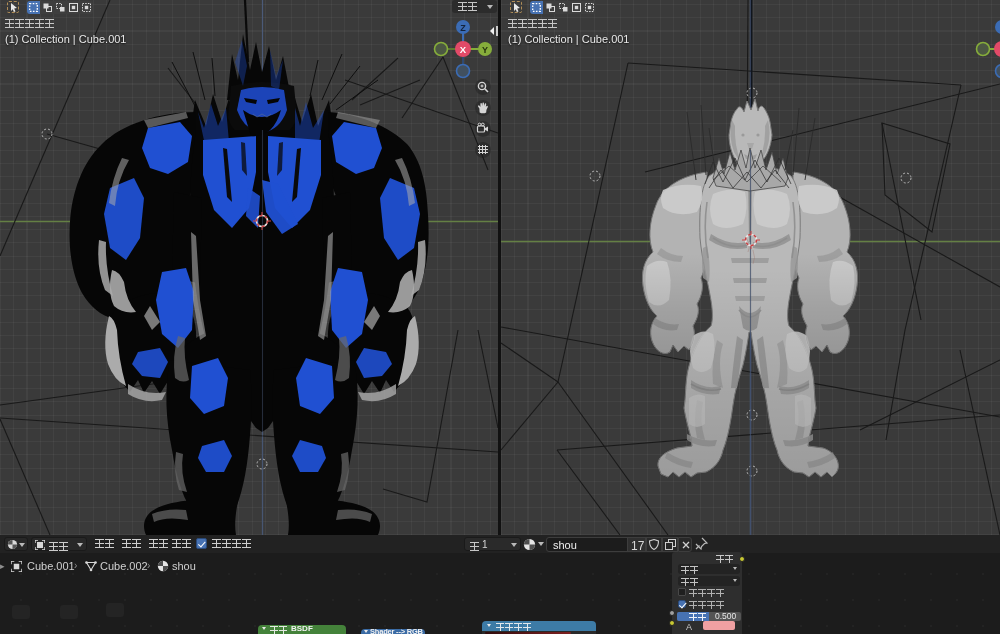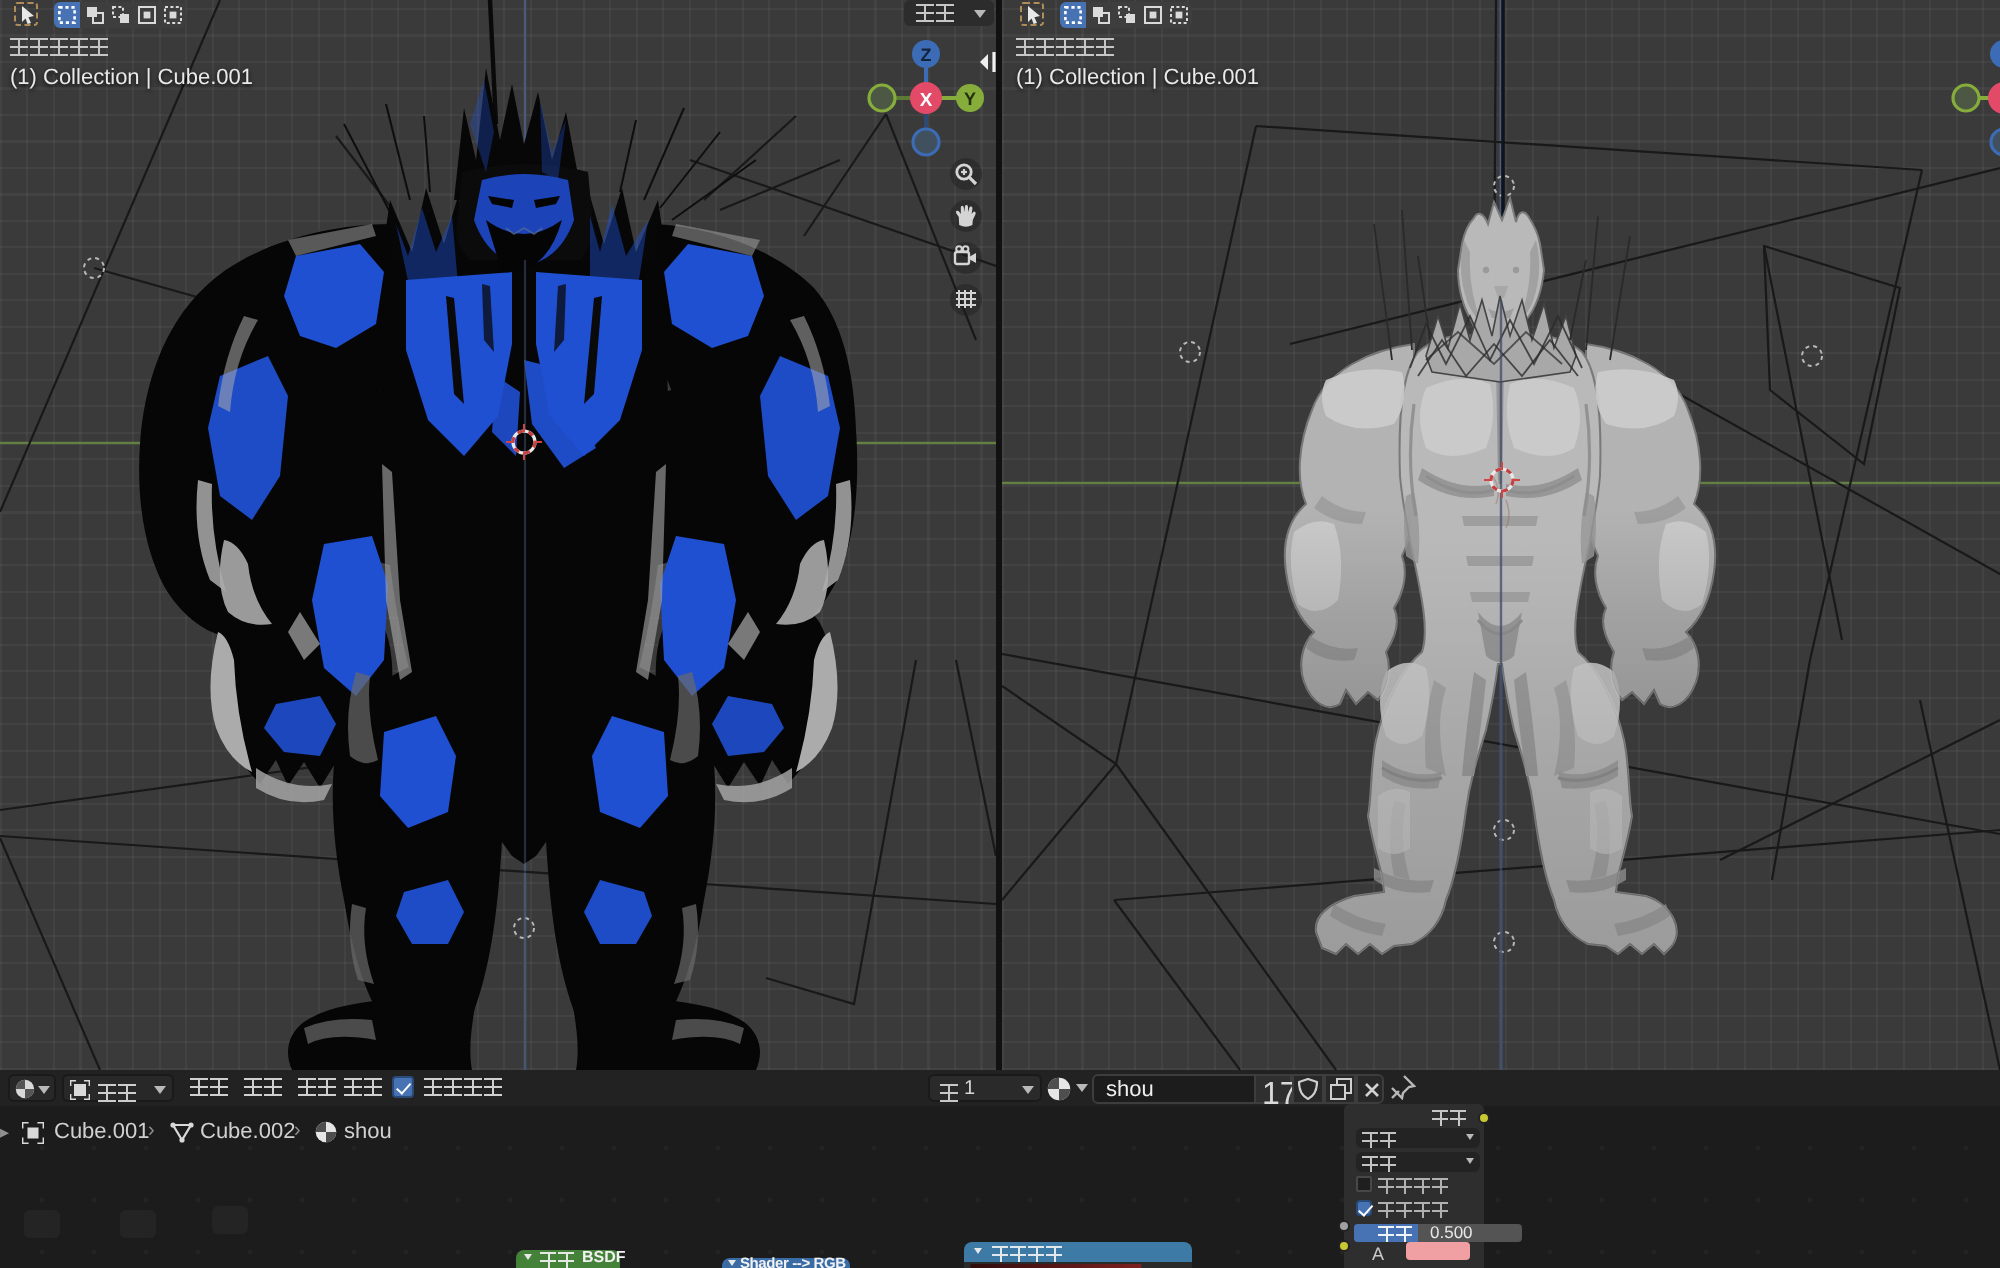--- a/index.html
+++ b/index.html
@@ -575,21 +575,21 @@
       <circle cx="6.5" cy="6.5" r="5.6" fill="#e6e6e6"></circle>
       <path d="M6.5,0.9 A5.6,5.6 0 0 0 0.9,6.5 L6.5,6.5 Z" fill="#4e4e4e"></path>
       <path d="M6.5,12.1 A5.6,5.6 0 0 0 12.1,6.5 L6.5,6.5 Z" fill="#4e4e4e"></path>
     </svg>
     <span class="caret" style="position:absolute;right:0;top:5px"></span>
   </div>
   <div style="position:absolute;left:546px;top:1.5px;width:100px;height:15px;background:#1c1c1c;border:1px solid #3d3d3d;border-radius:3px 0 0 3px;">
     <span style="position:absolute;left:6px;top:1px;color:#efefef;font-size:11px;">shou</span>
   </div>
   <div style="position:absolute;left:627px;top:1.5px;width:19px;height:15px;background:#2f2f2f;border:1px solid #3d3d3d;">
-    <span style="position:absolute;left:3px;top:1px;color:#d9d9d9;font-size:16px;">17</span>
+    <span style="position:absolute;left:3px;top:1px;color:#d9d9d9;font-size:12px;">17</span>
   </div>
   <div style="position:absolute;left:646px;top:1.5px;width:16px;height:15px;background:#282828;border:1px solid #3d3d3d;">
     <svg width="10" height="11" style="position:absolute;left:2px;top:1px" viewBox="0 0 10 11">
         <path d="M5,0.5 L9.5,2 C9.5,6 8,9 5,10.5 C2,9 0.5,6 0.5,2 Z" fill="none" stroke="#cfcfcf" stroke-width="1.1"></path>
       </svg>
   </div>
   <div style="position:absolute;left:662px;top:1.5px;width:16px;height:15px;background:#282828;border:1px solid #3d3d3d;">
     <svg width="11" height="11" style="position:absolute;left:2px;top:1.5px" viewBox="0 0 11 11">
       <rect x="3.5" y="0.5" width="7" height="7" fill="none" stroke="#cfcfcf"></rect>
       <rect x="0.5" y="3.5" width="7" height="7" fill="#282828" stroke="#cfcfcf"></rect>
@@ -625,21 +625,21 @@
   </svg>
   <span style="position:absolute;left:100px;top:7px;color:#d0d0d0;font-size:11px;">Cube.002</span>
   <span style="position:absolute;left:147px;top:7px;color:#8f8f8f;font-size:10px;">›</span>
   <svg width="12" height="12" style="position:absolute;left:157px;top:7px" viewBox="0 0 13 13">
     <circle cx="6.5" cy="6.5" r="5.6" fill="#e6e6e6"></circle>
     <path d="M6.5,0.9 A5.6,5.6 0 0 0 0.9,6.5 L6.5,6.5 Z" fill="#4e4e4e"></path>
     <path d="M6.5,12.1 A5.6,5.6 0 0 0 12.1,6.5 L6.5,6.5 Z" fill="#4e4e4e"></path>
   </svg>
   <span style="position:absolute;left:172px;top:7px;color:#d0d0d0;font-size:11px;">shou</span>
 
-  <div class="nodehdr" style="left:258px;top:72px;width:52px;height:9px;background:#44823a;">
+  <div class="nodehdr" style="left:258px;top:72px;width:88px;height:9px;background:#44823a;">
     <span style="position:absolute;left:4px;top:2px;width:0;height:0;border-left:2.5px solid transparent;border-right:2.5px solid transparent;border-top:3.5px solid #e8e8e8;"></span>
     <span class="lbl" style="position:absolute;left:12px;top:1px;">
         <span class="cjk sm"></span>
         <span class="cjk sm"></span>
       </span>
     <span style="position:absolute;left:33px;top:-1px;font-size:8px;font-weight:bold;">BSDF</span>
   </div>
   <div class="nodehdr" style="left:361px;top:76px;width:64px;height:5px;background:#3a6ba5;">
     <span style="position:absolute;left:3px;top:1px;width:0;height:0;border-left:2.5px solid transparent;border-right:2.5px solid transparent;border-top:3.5px solid #e8e8e8;"></span>
     <span style="position:absolute;left:9px;top:-2.5px;font-size:7.5px;letter-spacing:-0.2px;font-weight:bold;">Shader --&gt; RGB</span>
@@ -683,21 +683,21 @@
         <span class="cjk sm"></span>
         <span class="cjk sm"></span>
       </span>
     <span class="chk" style="left:6px;top:48px;width:8px;height:8px;"></span>
     <span class="lbl" style="position:absolute;left:17px;top:48.5px;color:#bdbdbd;">
         <span class="cjk sm"></span>
         <span class="cjk sm"></span>
         <span class="cjk sm"></span>
         <span class="cjk sm"></span>
       </span>
-    <div style="position:absolute;left:5px;top:60px;width:84px;height:9px;border-radius:2px;overflow:hidden;background:#545454;">
+    <div style="position:absolute;left:5px;top:60px;width:64px;height:9px;border-radius:2px;overflow:hidden;background:#545454;">
       <div style="position:absolute;left:0;top:0;width:32px;height:9px;background:#4772b3;"></div>
       <span class="lbl" style="position:absolute;left:12px;top:1px;">
           <span class="cjk sm" style="color:#fff"></span>
           <span class="cjk sm" style="color:#fff"></span>
         </span>
       <span style="position:absolute;left:38px;top:-1.5px;color:#e8e8e8;font-size:8.5px;">0.500</span>
     </div>
     <span style="position:absolute;left:14px;top:70px;color:#c9c9c9;font-size:9px;">A</span>
     <div style="position:absolute;left:31px;top:69px;width:32px;height:9px;border-radius:2px;background:#f0a0a2;"></div>
     <span style="position:absolute;left:-3px;top:58px;width:6px;height:6px;border-radius:50%;background:#a0a0a0;border:1px solid #222;"></span>

